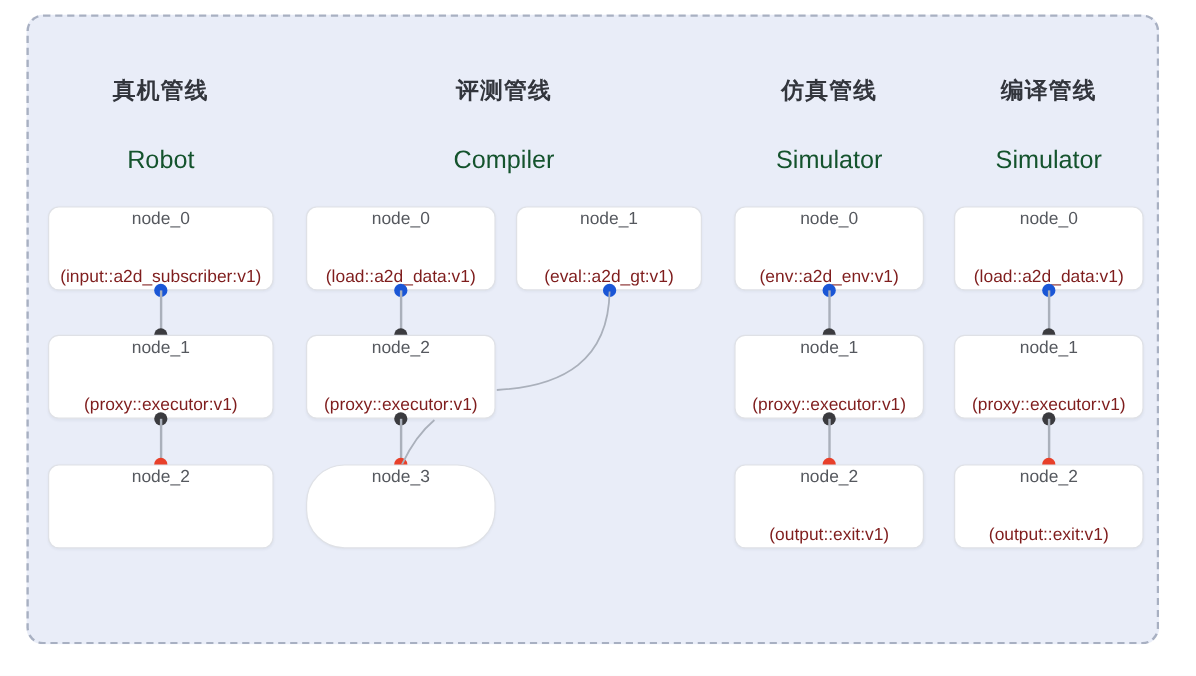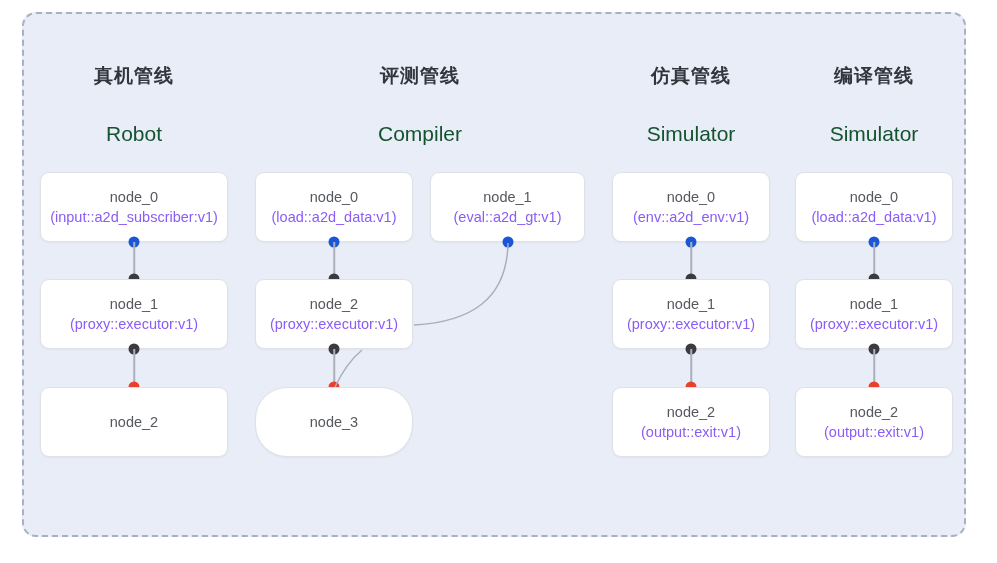--- a/index.html
+++ b/index.html
@@ -63,32 +63,32 @@
   }
   .node {
     position: absolute;
     box-sizing: border-box;
     background: #ffffff;
     border: 1px solid #dfe1e6;
     border-radius: 9px;
     display: flex;
     flex-direction: column;
     align-items: center;
-    justify-content: center;
+    justify-content: space-between;
     box-shadow: 0 1px 2px rgba(40,50,80,0.05);
   }
   .node-id {
     font-size: 14.5px;
     color: #55585e;
     line-height: 20px;
     white-space: nowrap;
   }
   .node-spec {
     font-size: 14.5px;
-    color: #8b5cf6;
+    color: #7f1d1d;
     line-height: 20px;
     white-space: nowrap;
   }
   .port {
     position: absolute;
     width: 11px;
     height: 11px;
     border-radius: 50%;
     transform: translate(-50%, -50%);
   }

